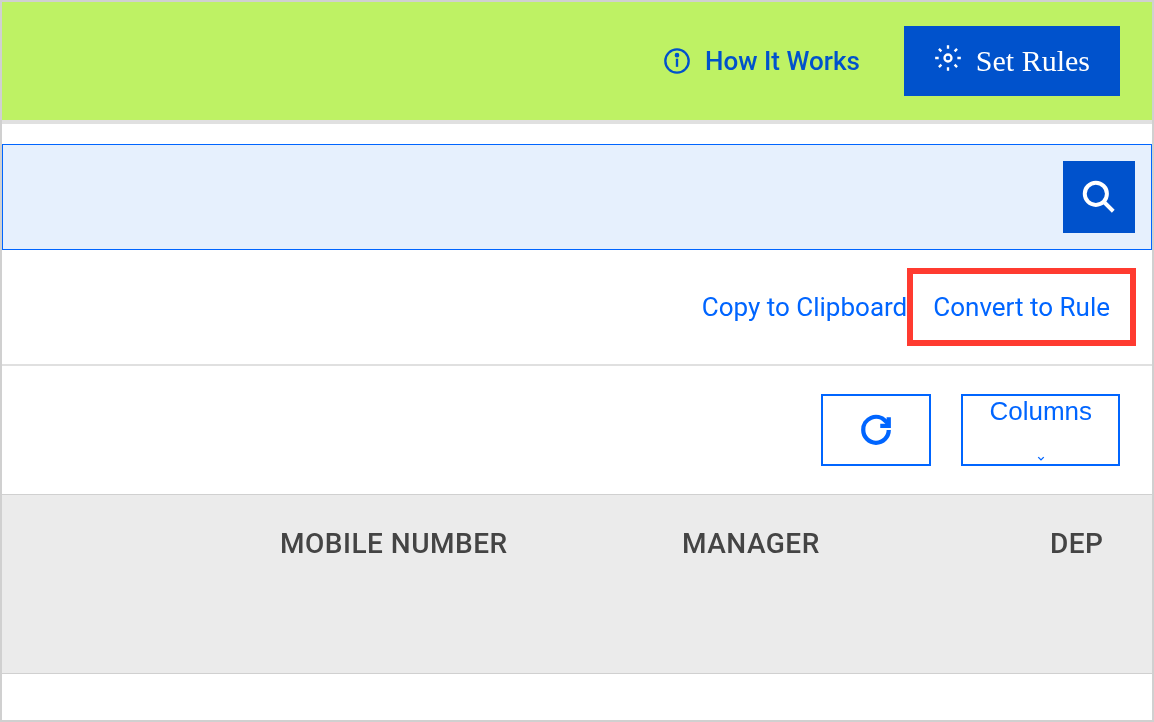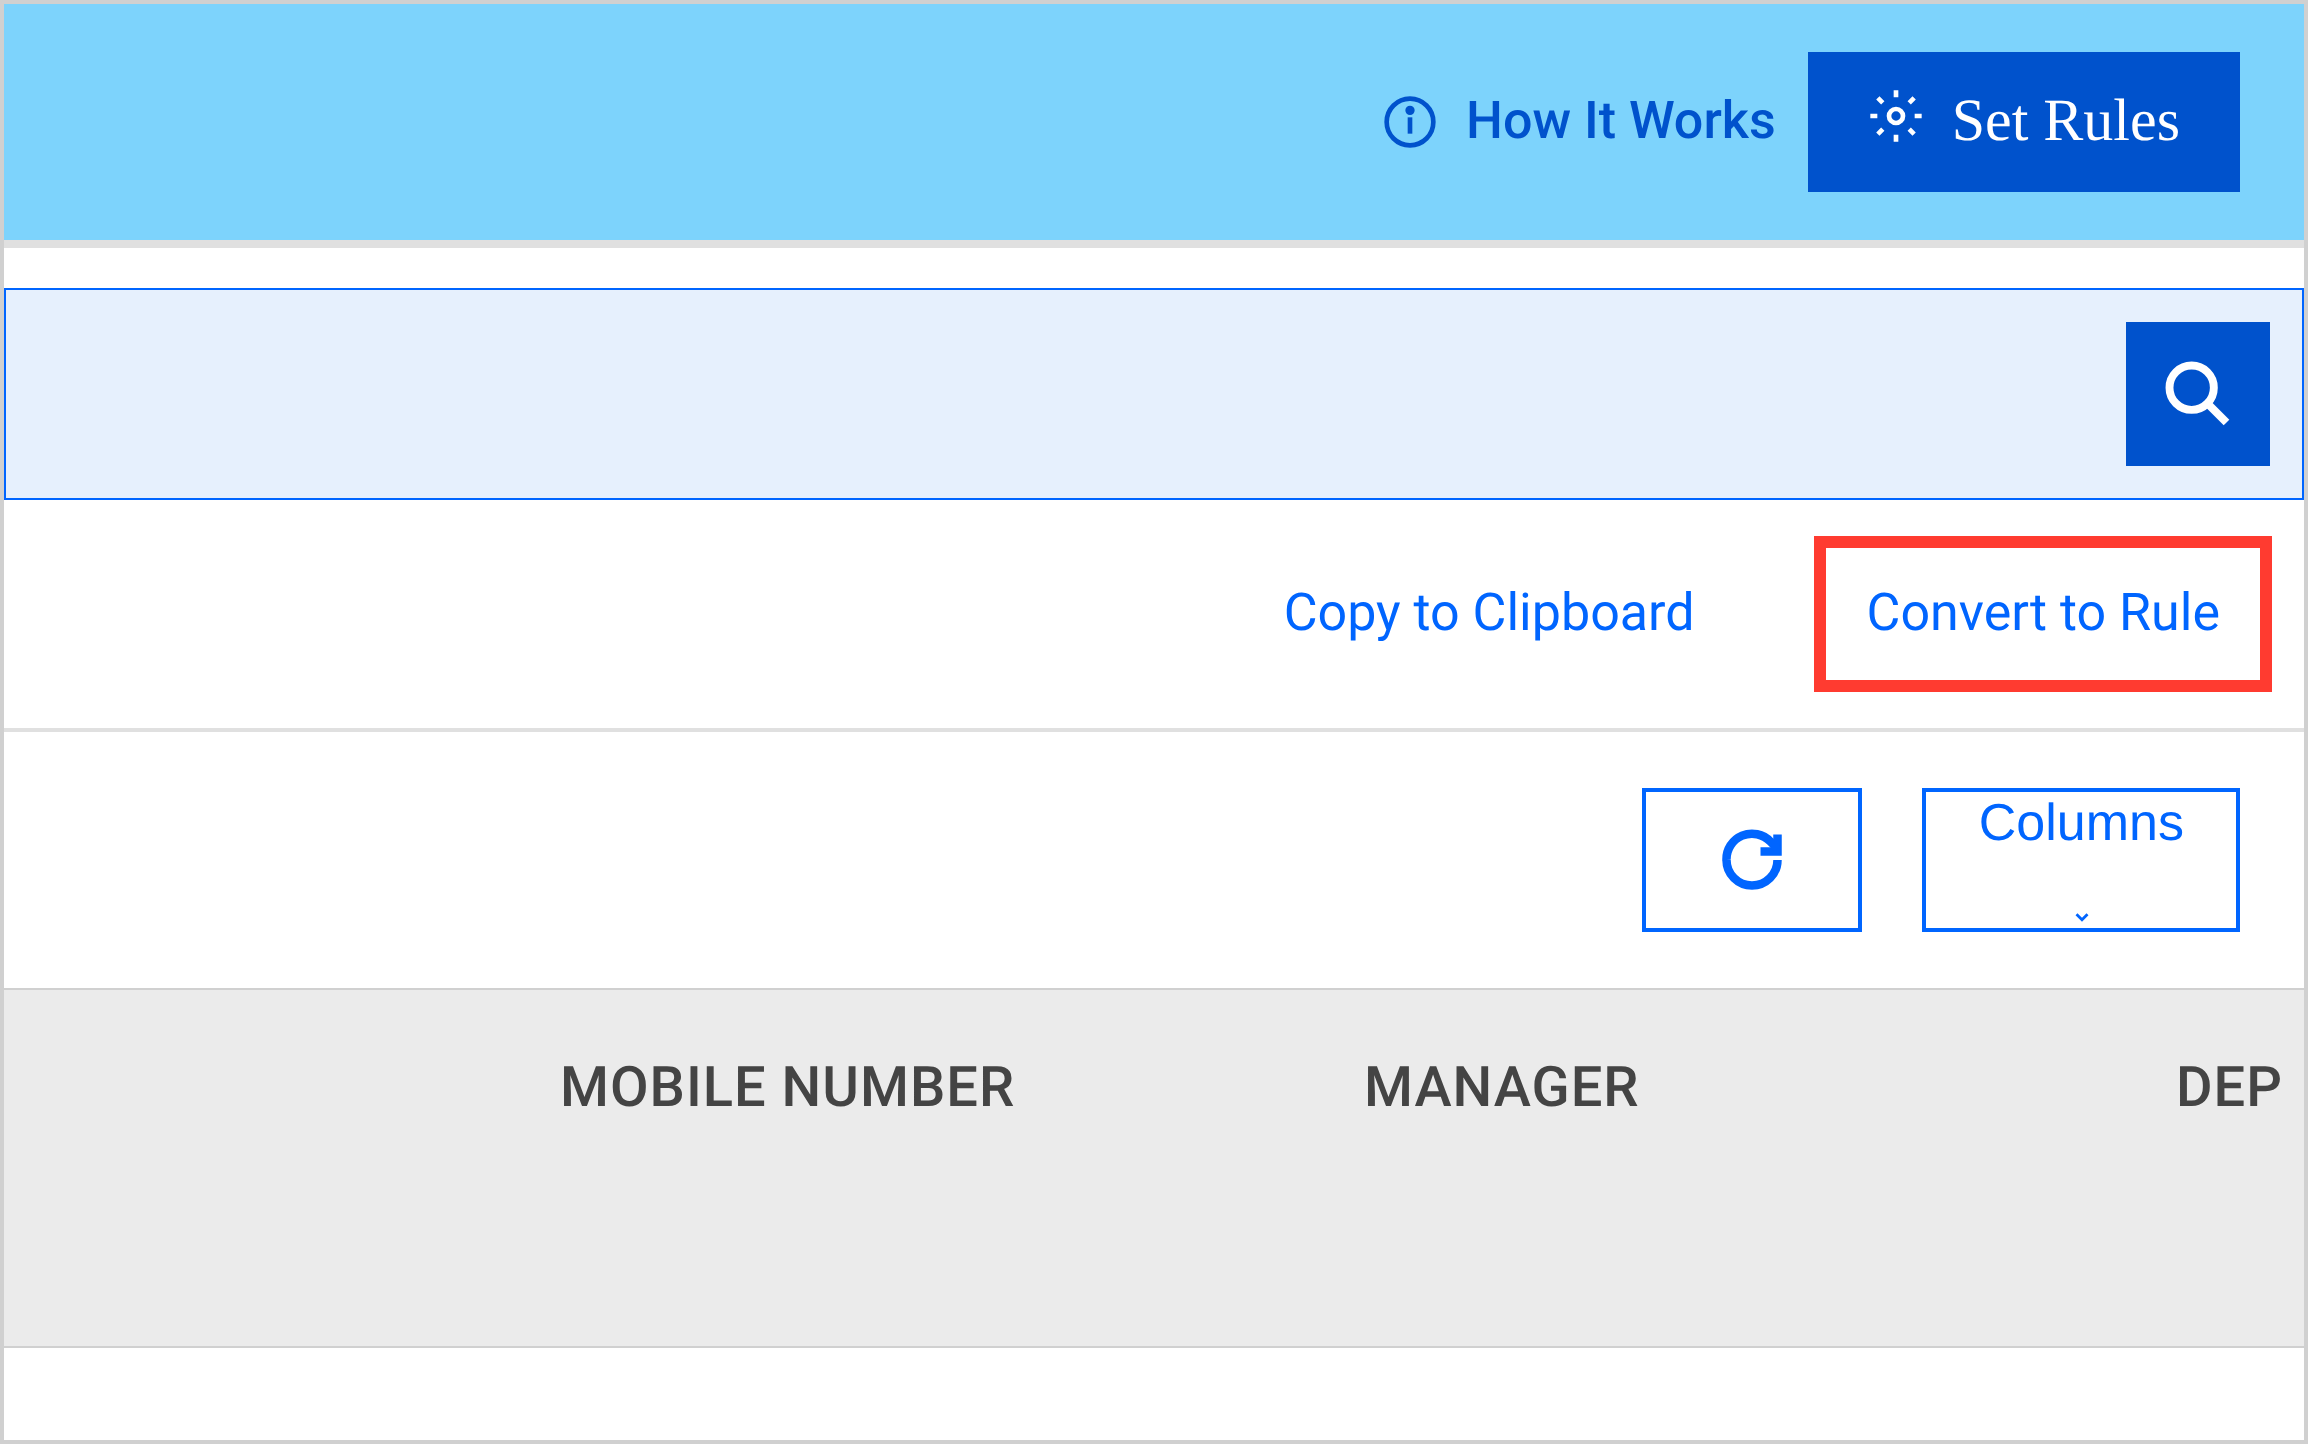--- a/index.html
+++ b/index.html
@@ -16,23 +16,23 @@
       position: relative;
       border: 2px solid #d0d0d0;
     }
     
     
     .top-toolbar {
       display: flex;
       justify-content: flex-end;
       align-items: center;
       padding: 24px 32px 24px 0;
-      gap: 16px;
+      gap: 44px;
       border-bottom: 4px solid #e0e0e0;
-      background: #7dd3fc;
+      background: #bef264;
     }
     .how-it-works {
       display: flex;
       align-items: center;
       gap: 14px;
       color: #0052CC;
       font-size: 26px;
       font-weight: 500;
       cursor: pointer;
     }
@@ -81,21 +81,20 @@
     .search-icon-svg {
       width: 38px;
       height: 38px;
     }
     
     
     .actions-row {
       display: flex;
       justify-content: flex-end;
       align-items: center;
-      gap: 60px;
       padding: 18px 16px 18px 0;
       border-bottom: 2px solid #e0e0e0;
       background: #fff;
     }
     .copy-link {
       color: #0065FF;
       font-size: 26px;
       cursor: pointer;
     }
     .convert-highlight {
@@ -170,21 +169,21 @@
     .col-mobile {
       position: absolute;
       left: 278px;
     }
     .col-manager {
       position: absolute;
       left: 680px;
     }
     .col-dept {
       position: absolute;
-      left: 1086px;
+      left: 1048px;
     }
     
     
     .table-body {
       height: 94px;
       background: #fff;
       border-bottom: 2px solid #e0e0e0;
     }
   </style>
 </head>

